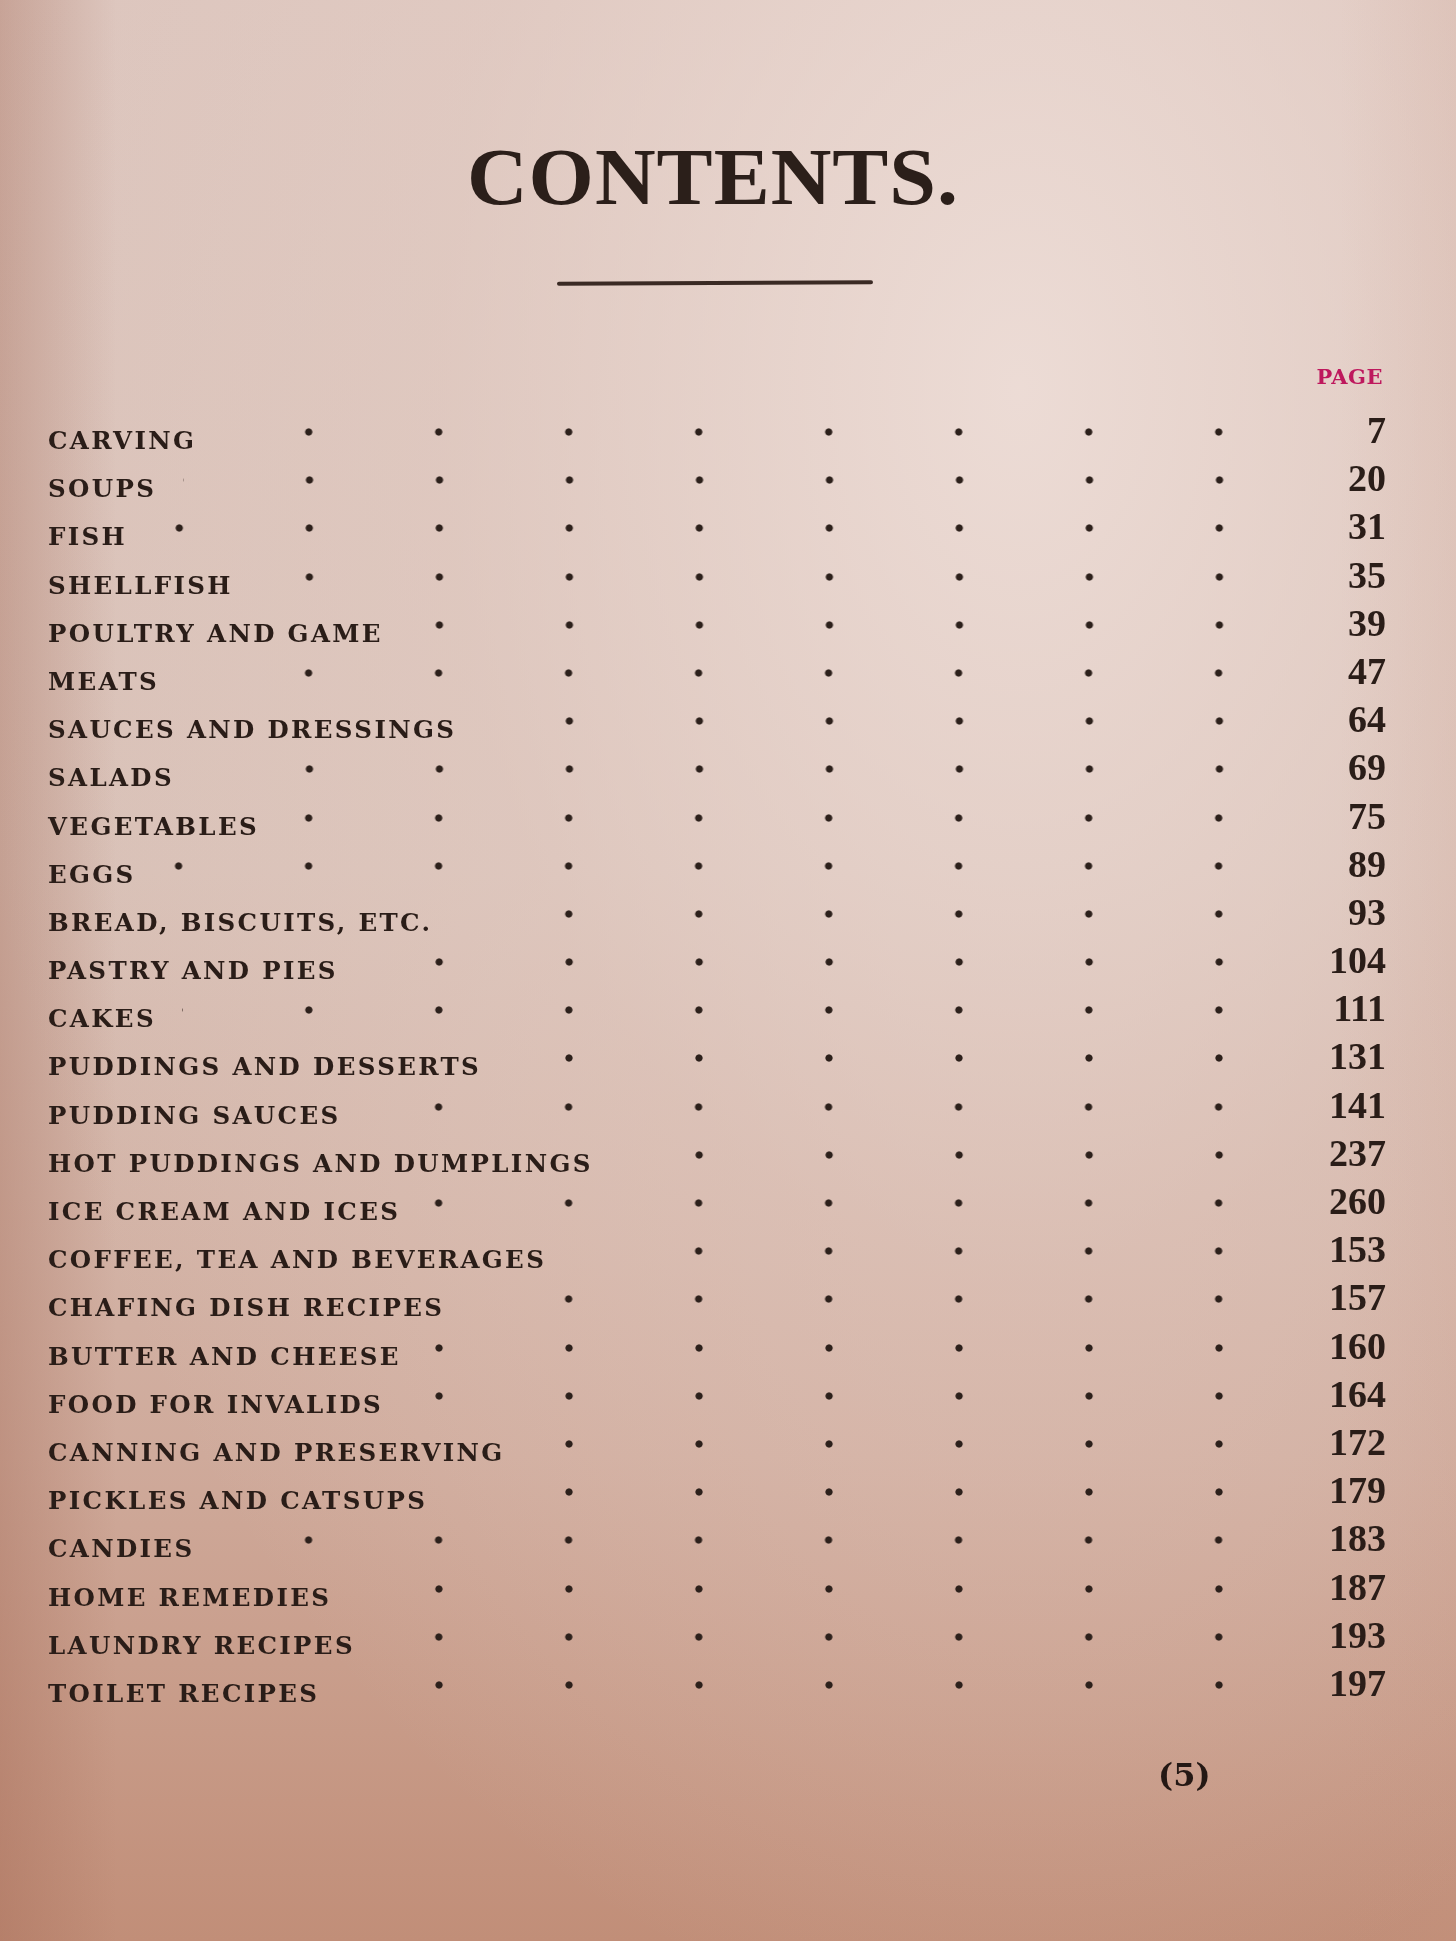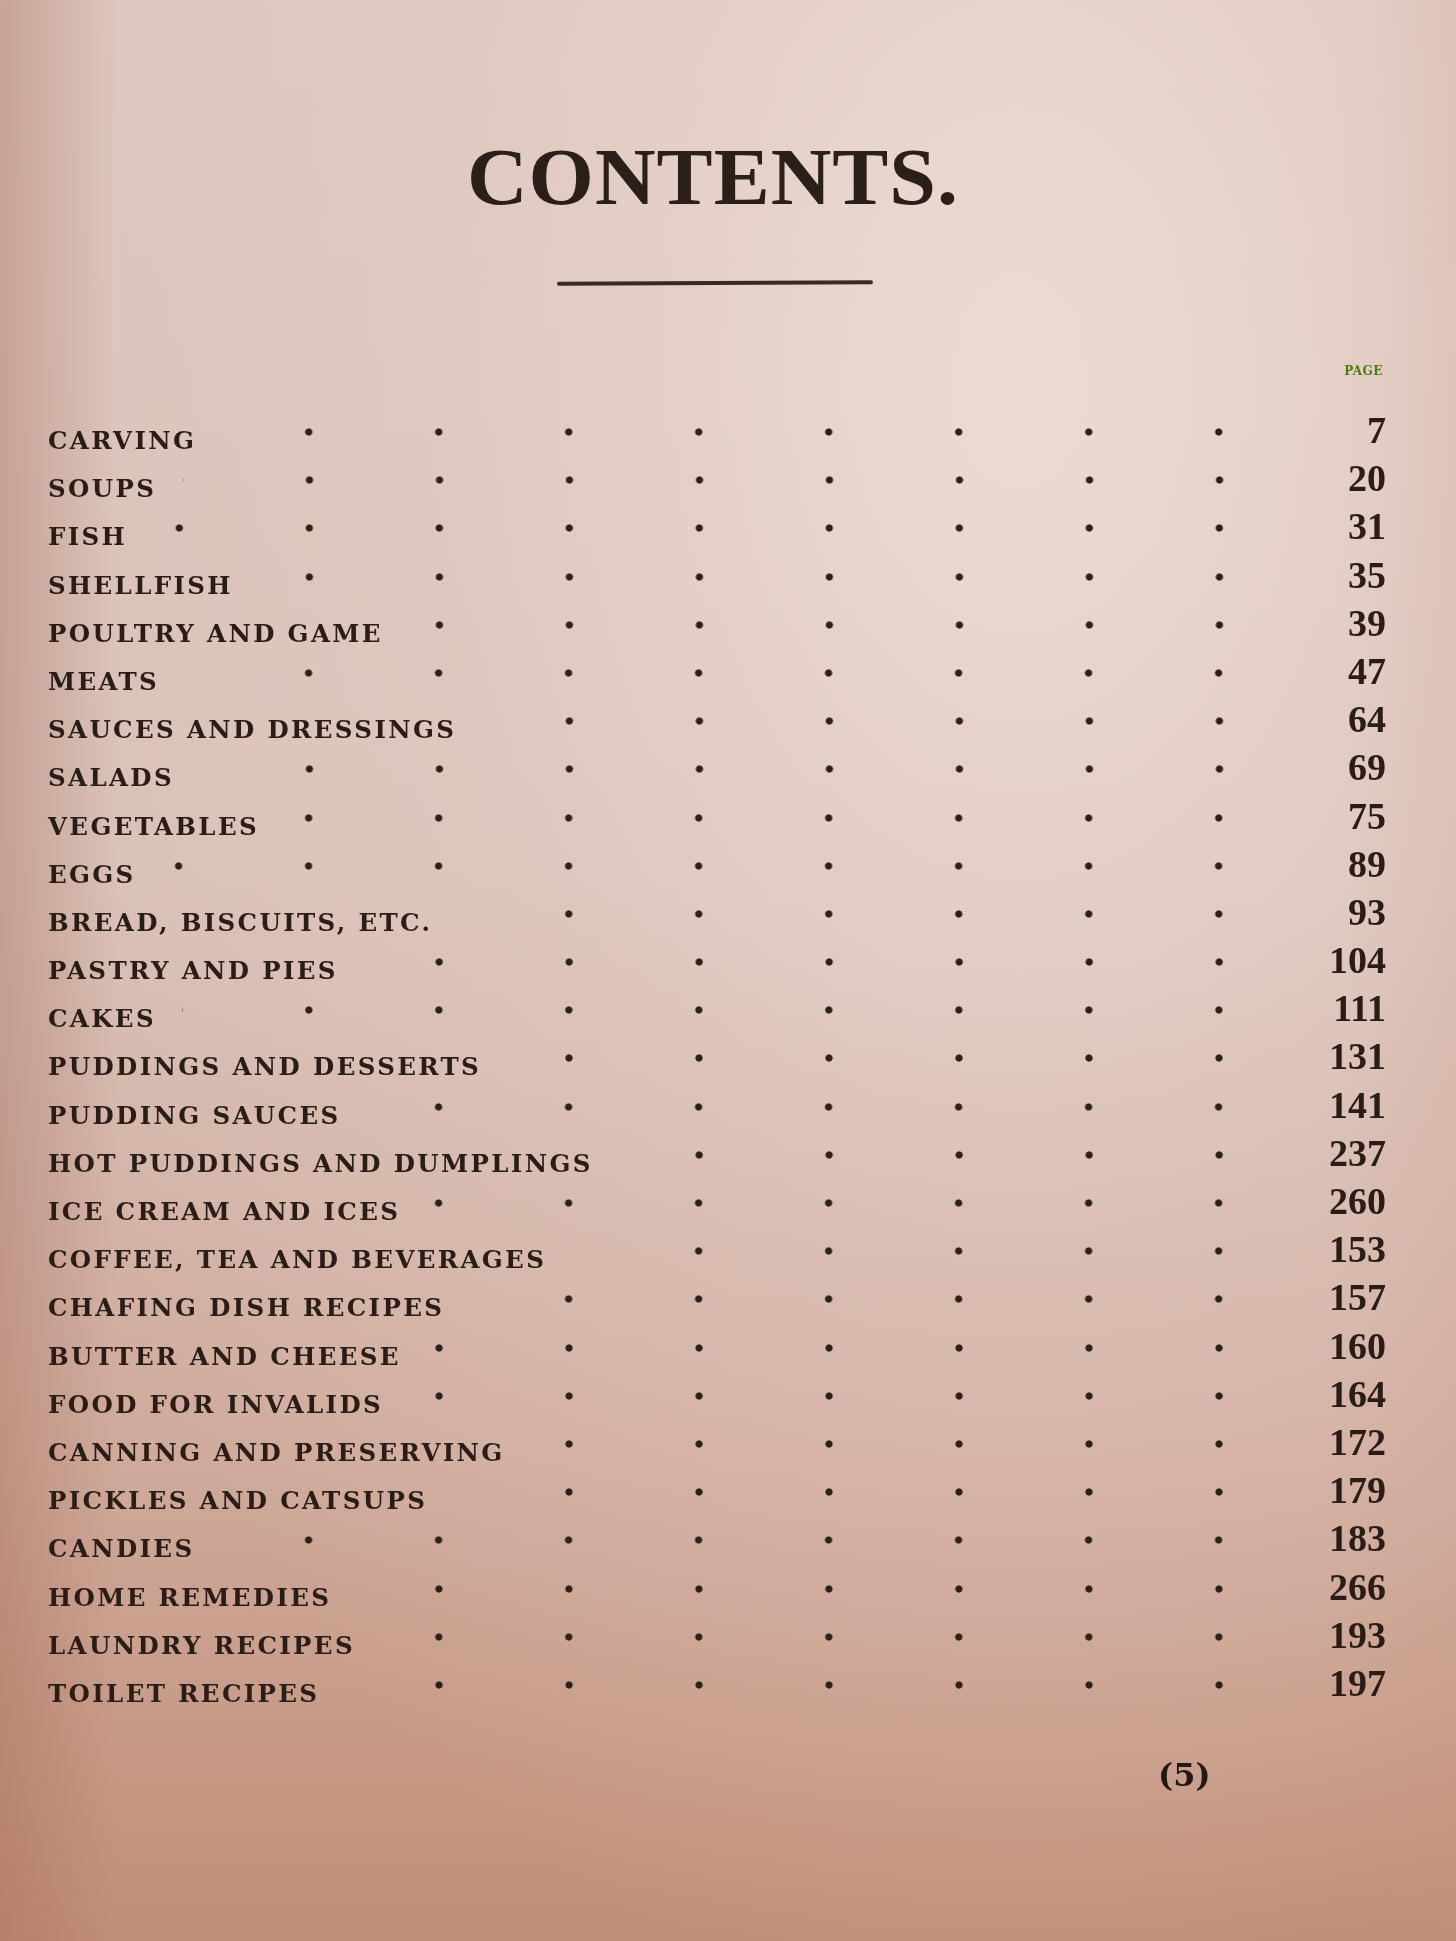--- a/index.html
+++ b/index.html
@@ -46,22 +46,22 @@
       background: #3a2a24;
       border-radius: 2px;
       transform: rotate(-0.3deg);
     }
     .page-header {
       position: absolute;
       right: 73px;
       top: 364px;
       font-family: "DejaVu Serif", serif;
       font-weight: bold;
-      font-size: 12px;
-      color: #4d7c0f;
+      font-size: 21px;
+      color: #be185d;
       letter-spacing: 0.5px;
     }
     .toc {
       position: absolute;
       left: 48px;
       top: 408px;
       width: 1338px;
     }
     .toc-row {
       position: relative;
@@ -234,21 +234,21 @@
       <span class="toc-page">179</span>
     </div>
     <div class="toc-row">
       <span class="toc-label">CANDIES</span>
       <span class="toc-leader"></span>
       <span class="toc-page">183</span>
     </div>
     <div class="toc-row">
       <span class="toc-label">HOME REMEDIES</span>
       <span class="toc-leader"></span>
-      <span class="toc-page">266</span>
+      <span class="toc-page">187</span>
     </div>
     <div class="toc-row">
       <span class="toc-label">LAUNDRY RECIPES</span>
       <span class="toc-leader"></span>
       <span class="toc-page">193</span>
     </div>
     <div class="toc-row">
       <span class="toc-label">TOILET RECIPES</span>
       <span class="toc-leader"></span>
       <span class="toc-page">197</span>

